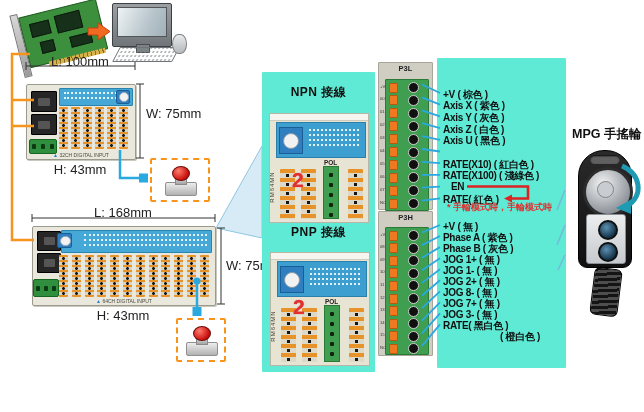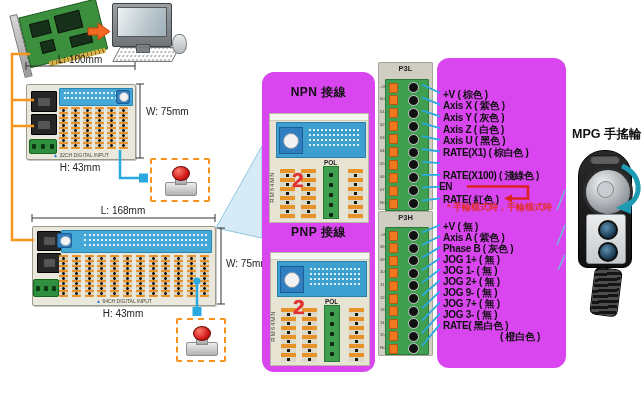--- a/index.html
+++ b/index.html
@@ -1,39 +1,39 @@
 <!DOCTYPE html>
 <html><head>
 <meta charset="utf-8">
 <style>
   html,body{margin:0;padding:0;background:#fff}
   #canvas{position:relative;width:644px;height:412px;background:#fff;overflow:hidden;
           font-family:"Liberation Sans",sans-serif;color:#111}
   svg.layer{position:absolute;left:0;top:0;pointer-events:none}
   
-  .panel{position:absolute;background:#d946ef;border-radius:12px}
+  .panel{position:absolute;background:#5eead4;border-radius:1px}
   .sec-title{position:absolute;font-size:12px;font-weight:bold;text-align:center;width:100%;letter-spacing:.5px}
   
   .module{position:absolute;background:#eae8dc;border:1px solid #9a9a8e;border-radius:2px;box-shadow:1px 1px 0 #c8c8bd}
   .rj45{position:absolute;background:#262626;border:1px solid #000;border-radius:1px}
   .rj45:after{content:"";position:absolute;left:25%;top:30%;width:50%;height:45%;background:#555;border-radius:1px}
   .pwr{position:absolute;background:#2f8f3f;border:1px solid #14661f;border-radius:2px;
        display:flex;align-items:center;justify-content:space-around}
   .pwr i{width:4px;height:5px;background:#0c3a12;border-radius:1px}
   .bluestrip{position:absolute;background:#46a8d6;border:1px solid #2b84ad;border-radius:1px}
   .dotrow{height:0;border-top:2px dotted rgba(255,255,255,.85);margin:3px 4px}
   .rotary{position:absolute;background:#2f7fc0;border:1px solid #1b5e96;border-radius:2px}
   .rotary:after{content:"";position:absolute;left:15%;top:12%;width:66%;height:66%;background:#f2f2f2;border-radius:50%;border:1px solid #9ab}
   .terms{position:absolute}
   .tcol{position:absolute;top:0;bottom:0;width:9px;border-radius:1px;
         background:radial-gradient(circle,#161616 1.2px,transparent 1.6px) 0 1px/9px 5px,
         repeating-linear-gradient(180deg,#e8922a 0 2.5px,#d9d5c5 2.5px 5px)}
   .mod-label{position:absolute;bottom:1px;width:100%;text-align:center;font-size:5px;color:#4a4a42;white-space:nowrap}
   .delta{color:#2a7fc9;font-size:5px}
-  .dim{position:absolute;font-size:10px;color:#222;white-space:nowrap}
+  .dim{position:absolute;font-size:13px;color:#222;white-space:nowrap}
   
   .estop{position:absolute;border:2px dashed #f7941d;background:#fff;border-radius:2px}
   .estop .base{position:absolute;background:linear-gradient(#ededed,#b2b2b2);border:1px solid #909090;border-radius:2px}
   .estop .neck{position:absolute;background:linear-gradient(#dcdcdc,#a5a5a5);border:1px solid #8a8a8a}
   .estop .cap{position:absolute;border-radius:50%;background:radial-gradient(circle at 35% 30%,#ff7b6e,#cc1511 65%,#8e0d0b);border:1px solid #6d0a08}
   
   .photo{position:absolute;background:#e7e4d4;border:1px solid #b9b6a8;overflow:hidden}
   .photo .topband{position:absolute;left:0;top:0;right:0;height:6px;background:#f6f5ef;border-bottom:1px solid #cfccbd}
   .photo .pstrip{position:absolute;left:6px;top:8px;right:2px;height:34px;background:#3d9fd0;border:1px solid #2a7fab}
   .photo .prot{position:absolute;left:2px;top:4px;width:22px;height:25px;background:#2f7fc0;border:1px solid #1b5e96}
@@ -227,31 +227,31 @@
       <div class="jumper" style="left:22px;top:44px">2</div>
     </div>
   </div>
 
   <div class="panel" id="right-panel" style="left:437px;top:58px;width:129px;height:310px">
       <div class="sig" style="left: 6px; top: 29.5px;">+V ( 棕色 )</div>
       <div class="sig" style="left: 6px; top: 41.2px;">Axis X ( 紫色 )</div>
       <div class="sig" style="left: 6px; top: 52.9px;">Axis Y ( 灰色 )</div>
       <div class="sig" style="left: 6px; top: 64.6px;">Axis Z ( 白色 )</div>
       <div class="sig" style="left: 6px; top: 76.3px;">Axis U ( 黑色 )</div>
-      <div class="sig" style="left: 6px; top: 88px;">RATE(X1) ( 棕白色 )</div>
+      <div class="sig" style="left: 6px; top: 99.7px;">RATE(X10) ( 紅白色 )</div>
       <div class="sig" style="left: 6px; top: 111.4px;">RATE(X100) ( 淺綠色 )</div>
-      <div class="sig" style="left: 2px; top: 123.1px;">EN</div>
+      <div class="sig" style="left: 14px; top: 123.1px;">EN</div>
       <div class="sig" style="left: 6px; top: 134.8px;">RATE( 紅色 )</div>
       <div class="sig" style="left: 6px; top: 161.5px;">+V ( 無 )</div>
-      <div class="sig" style="left: 6px; top: 172.55px;">Axis A ( 紫色 )</div>
+      <div class="sig" style="left: 6px; top: 172.55px;">Phase A ( 紫色 )</div>
       <div class="sig" style="left: 6px; top: 183.6px;">Phase B ( 灰色 )</div>
       <div class="sig" style="left: 6px; top: 194.65px;">JOG 1+ ( 無 )</div>
       <div class="sig" style="left: 6px; top: 205.7px;">JOG 1- ( 無 )</div>
       <div class="sig" style="left: 6px; top: 216.75px;">JOG 2+ ( 無 )</div>
-      <div class="sig" style="left: 6px; top: 227.8px;">JOG 9- ( 無 )</div>
+      <div class="sig" style="left: 6px; top: 227.8px;">JOG 8- ( 無 )</div>
       <div class="sig" style="left: 6px; top: 238.85px;">JOG 7+ ( 無 )</div>
       <div class="sig" style="left: 6px; top: 249.9px;">JOG 3- ( 無 )</div>
       <div class="sig" style="left: 6px; top: 260.95px;">RATE( 黑白色 )</div>
       <div class="sig indent" style="left: 6px; top: 272px;">( 橙白色 )</div>
     </div>
 
   <div class="plate" id="p3l-plate" style="left:378px;top:62px;width:53px;height:146px">
     <div class="blk-header">P3L</div>
     <div class="strip" style="left:6px;top:16px;width:42px;height:130px">
         <div class="term-row" style="top: 1px;">

